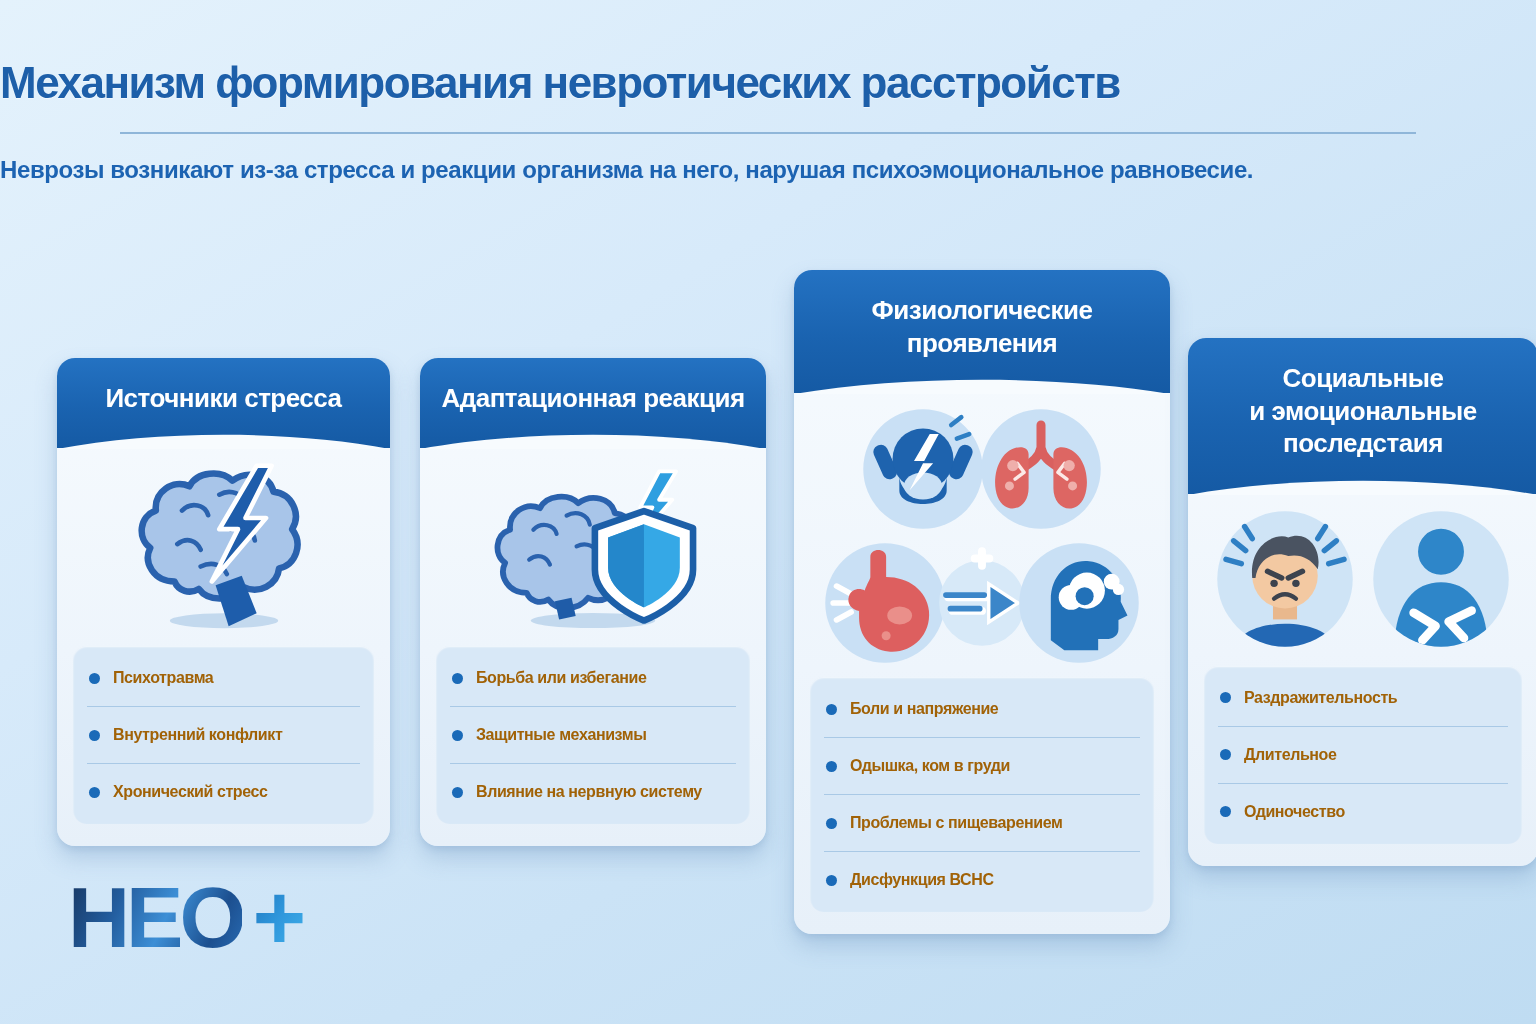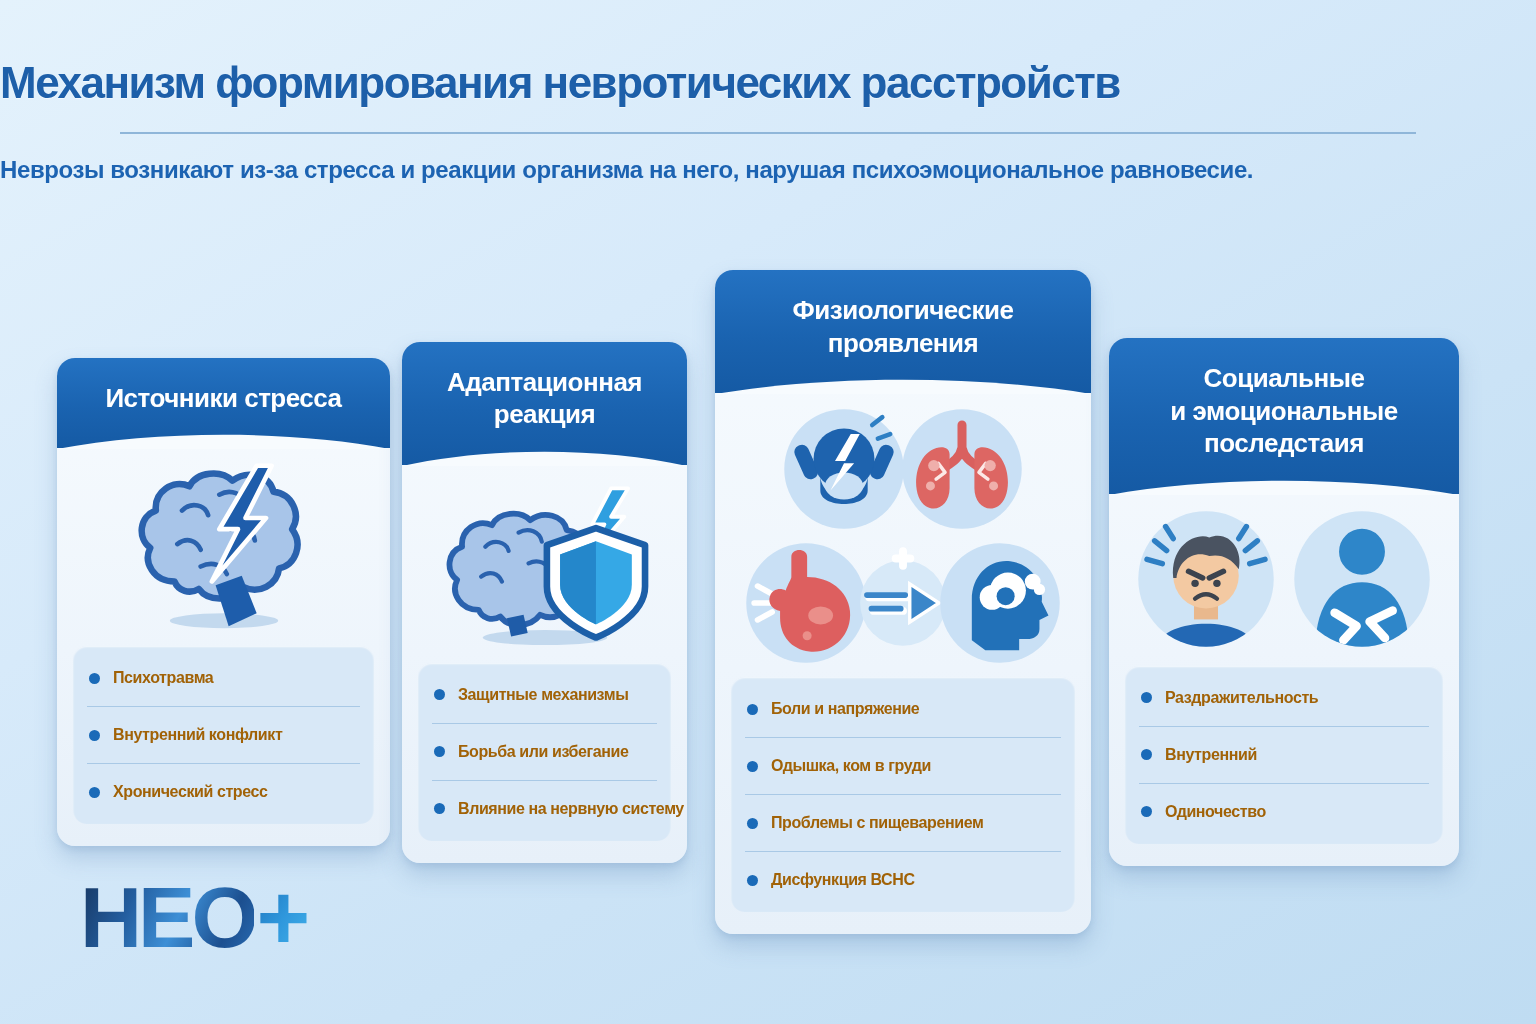--- a/index.html
+++ b/index.html
@@ -19,21 +19,21 @@
     margin-top:22px; font-size:24px; font-weight:600; color:#1c63b2; letter-spacing:-0.4px;
   }
   .cards { position:absolute; left:57px; top:270px; display:flex; align-items:center; }
   .card {
     background:linear-gradient(180deg,#f7fbfe 0%,#eef5fc 60%,#e7f0f9 100%);
     border-radius:18px;
     box-shadow:0 12px 22px rgba(100,140,185,.30), 0 3px 6px rgba(100,140,185,.18);
     overflow:hidden;
   }
   .card-1 { width:333px; }
-  .card-2 { width:285px; margin-left:12px; }
+  .card-2 { width:346px; margin-left:30px; }
   .card-3 { width:376px; margin-left:28px; }
   .card-4 { width:350px; margin-left:18px; }
   .card-header {
     position:relative;
     background:linear-gradient(180deg,#2472c2 0%,#1a63b0 55%,#155aa4 100%);
     color:#fff; text-align:center;
     padding:24px 8px 34px 8px;
   }
   .card-header .hdr-line { font-size:26px; font-weight:bold; letter-spacing:-0.5px; line-height:1.25; }
   .hdr-curve { position:absolute; left:0; bottom:-1px; width:100%; height:22px; display:block; }
@@ -46,21 +46,21 @@
   }
   .list-item {
     display:flex; align-items:center; gap:13px;
     padding:19px 2px; border-bottom:1px solid #a9c9e6;
   }
   .list-item:last-child { border-bottom:none; }
   .bullet { width:11px; height:11px; border-radius:50%; background:#1a6ab8; flex:none; }
   .item-label {
     font-size:16px; font-weight:bold; color:#a16207; letter-spacing:-0.4px; white-space:nowrap;
   }
-  .logo { position:absolute; left:80px; top:868px; display:flex; align-items:center; }
+  .logo { position:absolute; left:68px; top:868px; display:flex; align-items:center;gap:8px; }
   .logo-neo {
     font-size:86px; font-weight:800; letter-spacing:-4px;
     background:linear-gradient(115deg,#16335c 0%,#235d9e 30%,#3d8fd6 55%,#1c4f8f 80%,#2a6fb8 100%);
     -webkit-background-clip:text; background-clip:text; color:transparent;
   }
   .logo-plus {
     font-size:92px; font-weight:800; margin-left:2px; line-height:0.9;
     background:linear-gradient(125deg,#1d71b8 0%,#2f97dc 50%,#45b5ec 100%);
     -webkit-background-clip:text; background-clip:text; color:transparent;
   }
@@ -127,25 +127,25 @@
         <g transform="translate(120,52)">
           <path d="M52,0 L104,18 V62 C104,96 52,116 52,116 C52,116 0,96 0,62 V18 Z" fill="#ffffff" stroke="#1c5fa8" stroke-width="7" stroke-linejoin="round"></path>
           <path d="M52,14 L90,28 V60 C90,86 52,102 52,102 C52,102 14,86 14,60 V28 Z" fill="#35a8e6"></path>
           <path d="M52,14 L14,28 V60 C14,86 52,102 52,102 Z" fill="#2487cb"></path>
         </g>
       </svg>
     </div>
     <div class="list-panel">
       <div class="list-item">
         <span class="bullet"></span>
+        <span class="item-label">Борьба или избегание</span>
+      </div>
+      <div class="list-item">
+        <span class="bullet"></span>
         <span class="item-label">Защитные механизмы</span>
-      </div>
-      <div class="list-item">
-        <span class="bullet"></span>
-        <span class="item-label">Борьба или избегание</span>
       </div>
       <div class="list-item">
         <span class="bullet"></span>
         <span class="item-label">Влияние на нервную систему</span>
       </div>
     </div>
   </div>
 
   <div class="card card-3">
     <div class="card-header">
@@ -268,21 +268,21 @@
         </g>
       </svg>
     </div>
     <div class="list-panel">
       <div class="list-item">
         <span class="bullet"></span>
         <span class="item-label">Раздражительность</span>
       </div>
       <div class="list-item">
         <span class="bullet"></span>
-        <span class="item-label">Внутренний</span>
+        <span class="item-label">Длительное</span>
       </div>
       <div class="list-item">
         <span class="bullet"></span>
         <span class="item-label">Одиночество</span>
       </div>
     </div>
   </div>
 
 </div>
 

